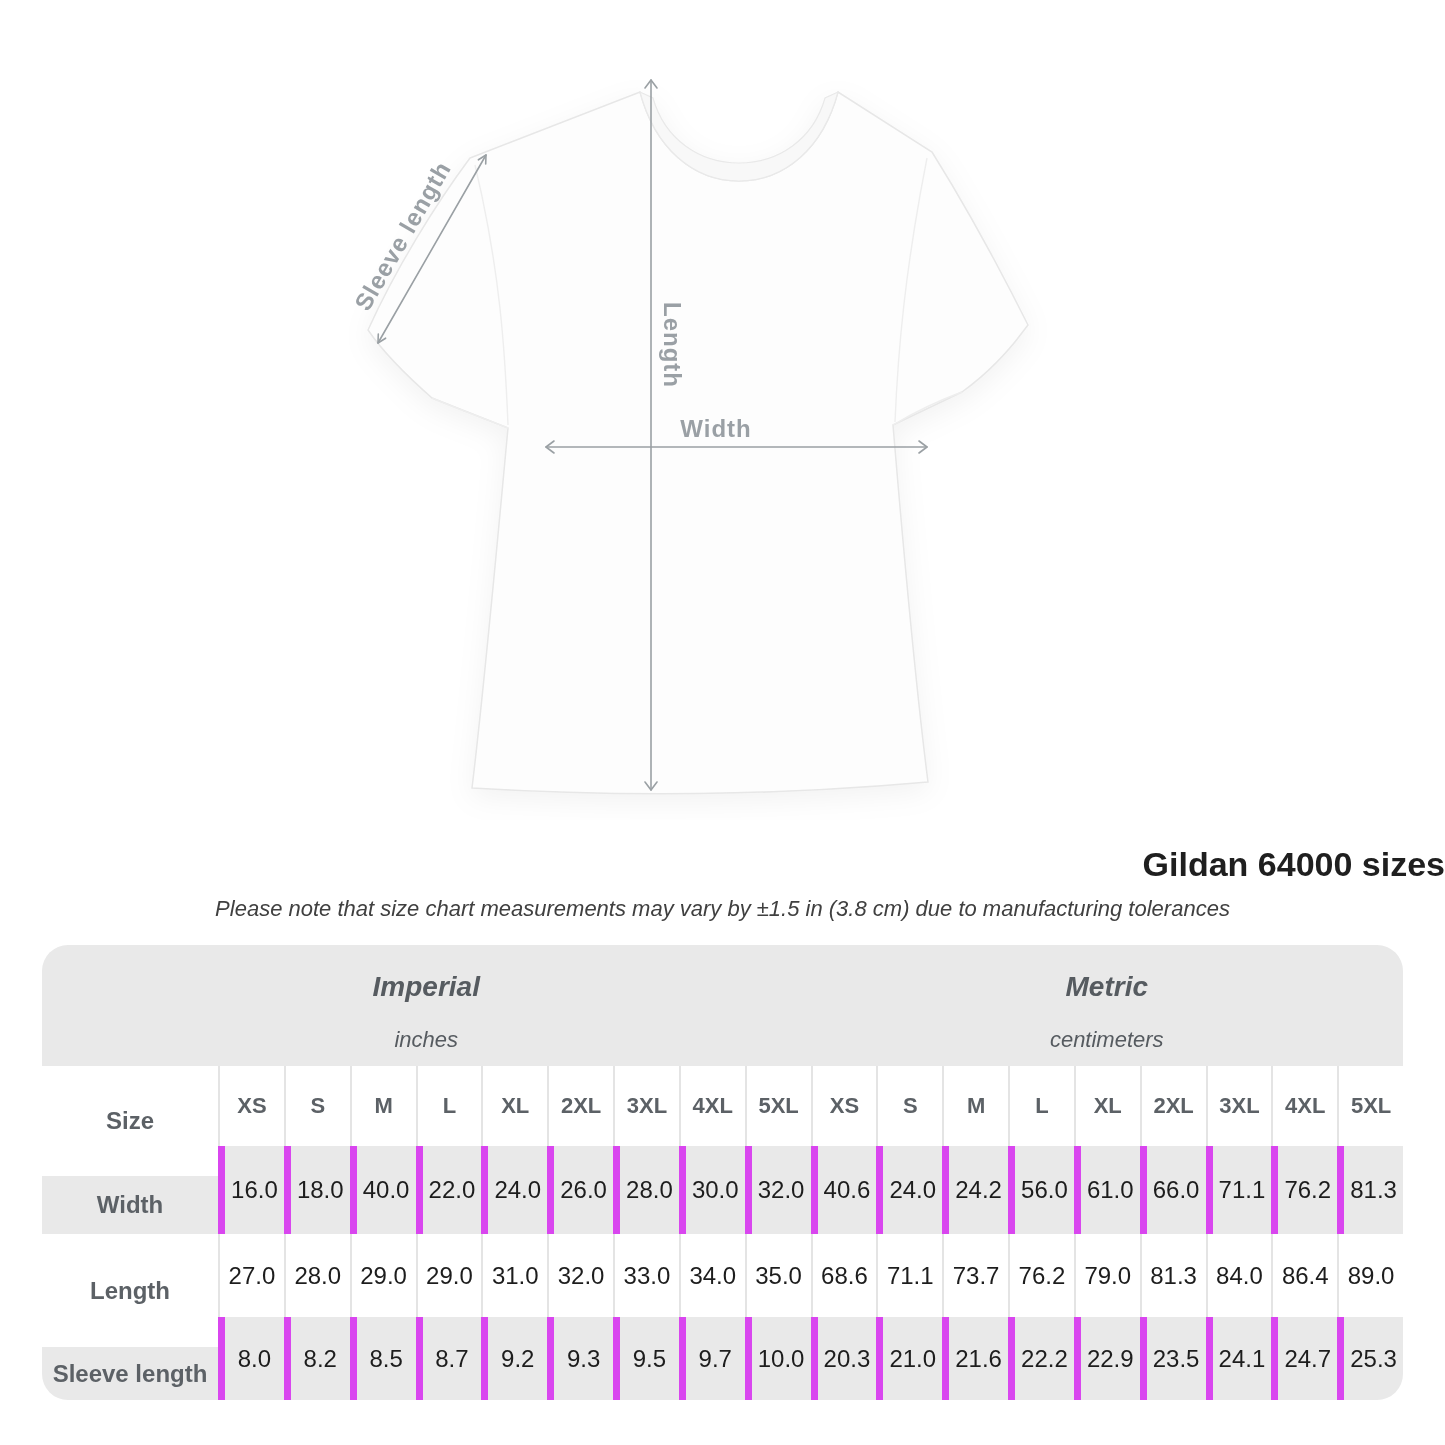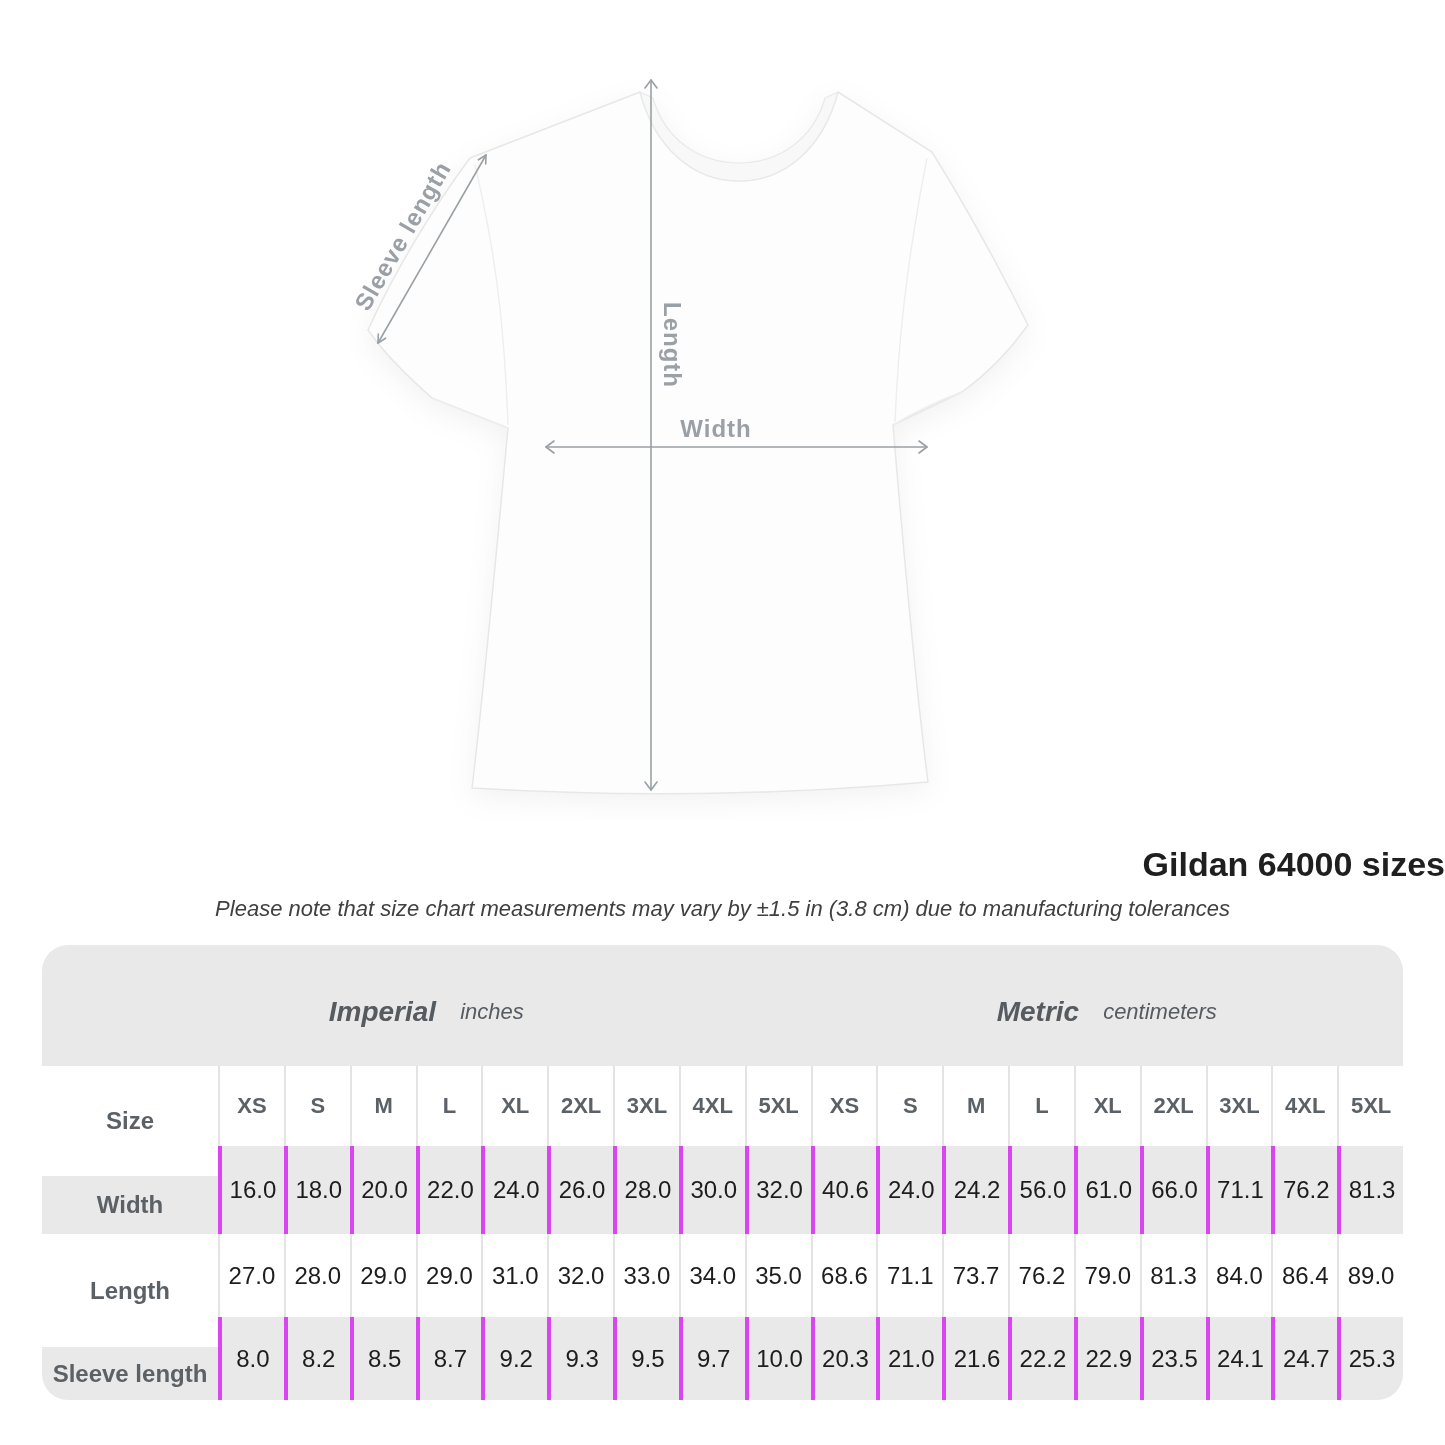--- a/index.html
+++ b/index.html
@@ -35,29 +35,29 @@
   
   .size-table{
     position:absolute;left:42px;top:945px;width:1361px;height:455px;
     display:grid;
     grid-template-columns:176px repeat(18,1fr);
     grid-template-rows:121px 80px 88px 83px 83px;
     border-radius:26px;overflow:hidden;
   }
   .cell{display:flex;align-items:center;justify-content:center;}
   .unit-cell{
-    background:#e9e9e9;flex-direction:row;gap:24px;
+    background:#e9e9e9;flex-direction:column;gap:24px;
     color:#565b60;padding-top:13px;
   }
   .span10{grid-column:1 / 11;}
   .span9{grid-column:11 / 20;}
   .unit-name{font-size:28px;font-weight:bold;font-style:italic;}
   .unit-sub{font-size:22px;font-style:italic;}
   .row-white{background:#ffffff;border-left:2px solid #e4e4e4;}
-  .row-gray{background:#e9e9e9;border-left:4px solid #d946ef;}
+  .row-gray{background:#e9e9e9;border-left:7px solid #d946ef;}
   .label-cell{border-left:none !important;font-weight:bold;color:#5c6166;font-size:24px;margin-top:30px;}
   .head{font-weight:bold;color:#5c6166;font-size:22px;}
   .data{font-size:24px;color:#1d1d1d;}
 </style>
 </head>
 <body>
 
 <div class="page">
 
   <div class="tshirt-wrap">
@@ -142,21 +142,21 @@
       <div class="cell row-white head">M</div>
       <div class="cell row-white head">L</div>
       <div class="cell row-white head">XL</div>
       <div class="cell row-white head">2XL</div>
       <div class="cell row-white head">3XL</div>
       <div class="cell row-white head">4XL</div>
       <div class="cell row-white head">5XL</div>
       <div class="cell row-gray label-cell">Width</div>
       <div class="cell row-gray data">16.0</div>
       <div class="cell row-gray data">18.0</div>
-      <div class="cell row-gray data">20.0</div>
+      <div class="cell row-gray data">40.0</div>
       <div class="cell row-gray data">22.0</div>
       <div class="cell row-gray data">24.0</div>
       <div class="cell row-gray data">26.0</div>
       <div class="cell row-gray data">28.0</div>
       <div class="cell row-gray data">30.0</div>
       <div class="cell row-gray data">32.0</div>
       <div class="cell row-gray data">40.6</div>
       <div class="cell row-gray data">24.0</div>
       <div class="cell row-gray data">24.2</div>
       <div class="cell row-gray data">56.0</div>

